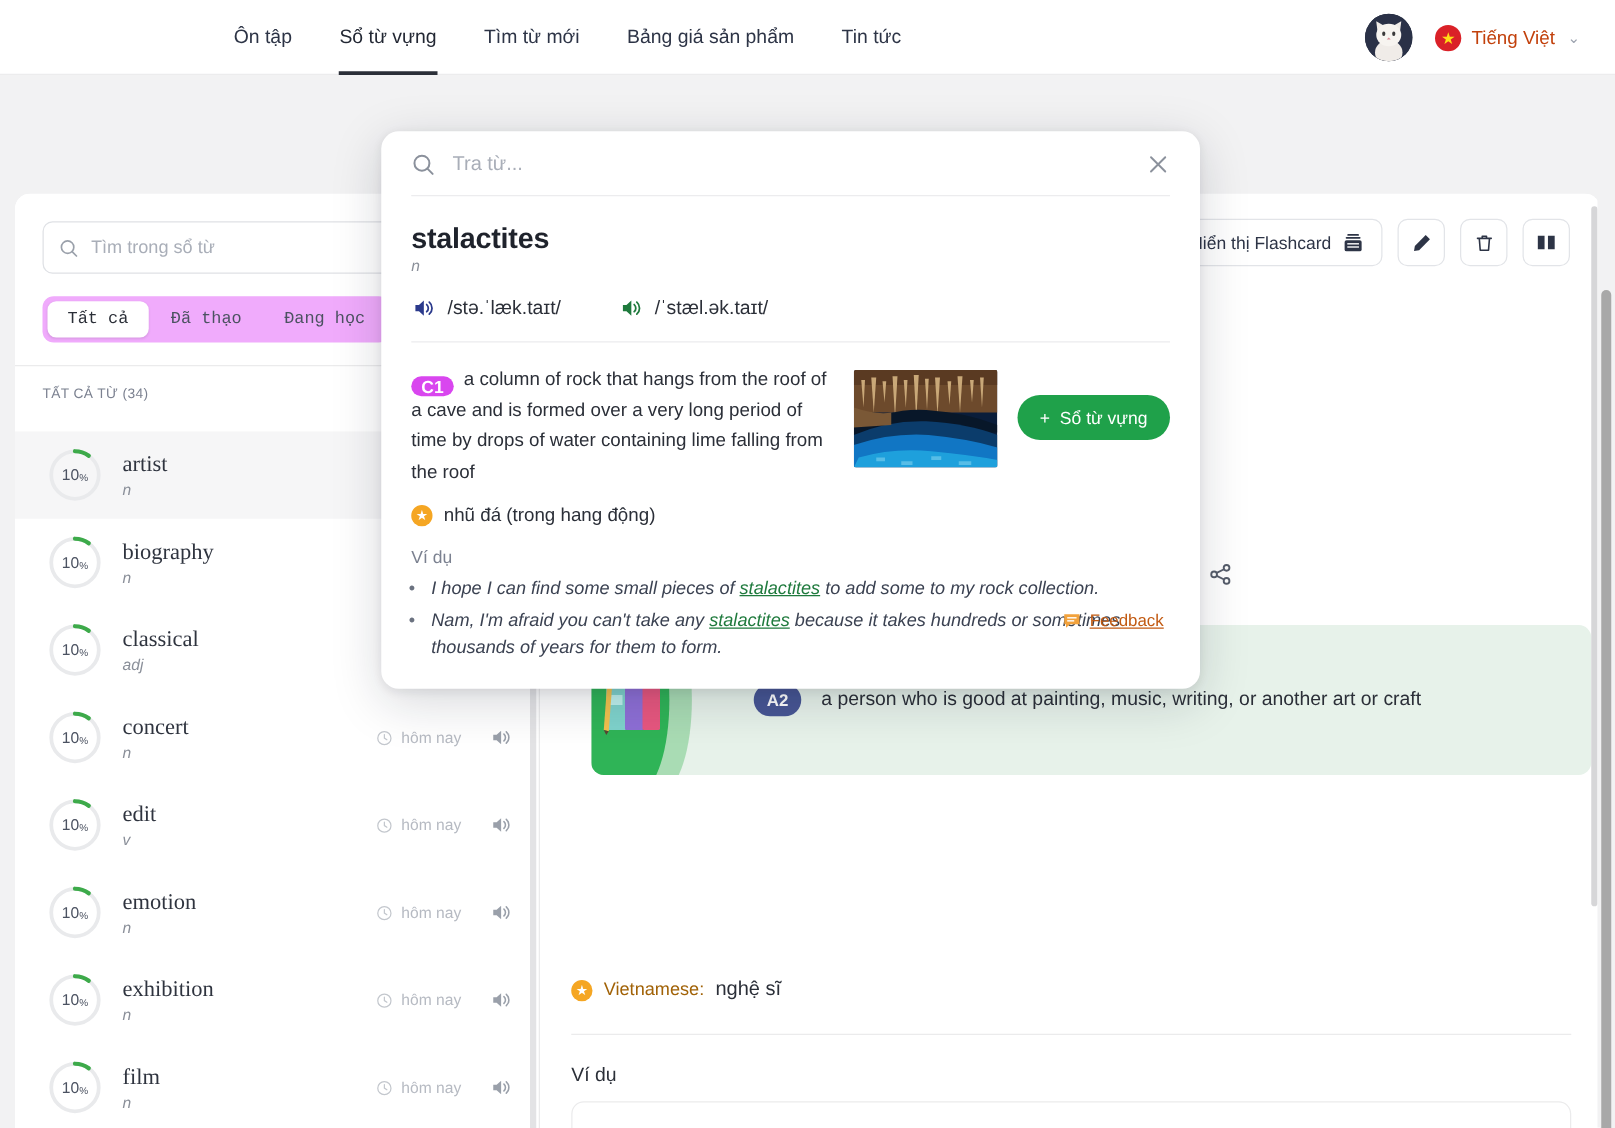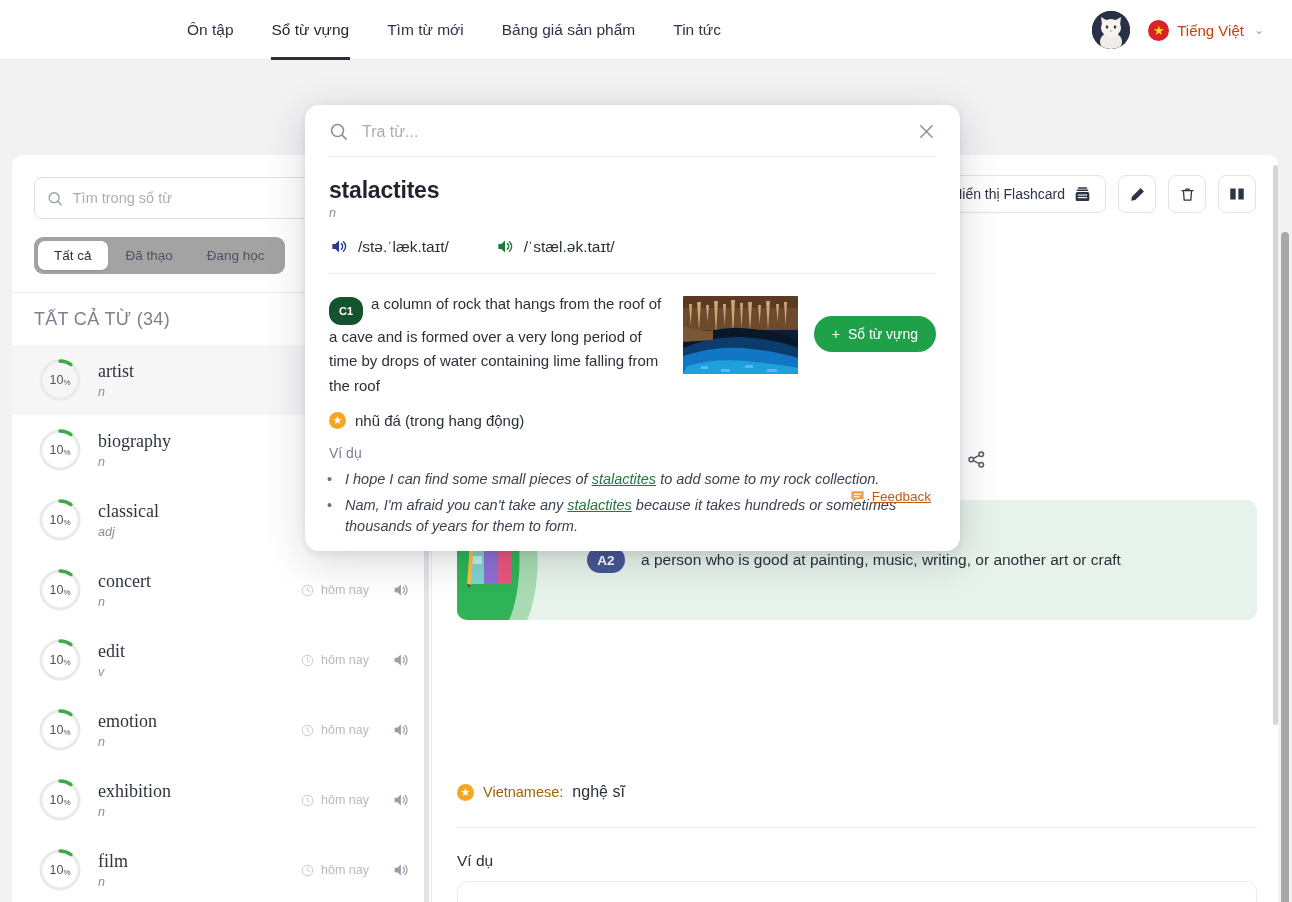--- a/index.html
+++ b/index.html
@@ -71,32 +71,32 @@
     background: #fff;
   }
   .side-search input {
     border: none; outline: none; font-size: 14.5px; color: #3b4252;
     width: 100%; font-family: "Liberation Sans", sans-serif; background: transparent;
   }
   .side-search input::placeholder { color: #a9aeb8; }
 
   .seg {
     margin: 18px 22px 0 22px;
-    background: #a3a3a3; border-radius: 9px; padding: 4px;
-    display: inline-flex; gap: 2px;
+    background: #f0abfc; border-radius: 9px; padding: 4px;
+    display: inline-flex; gap: 2px; font-family: Liberation Mono, monospace;
   }
   .seg-item {
     font-size: 13.5px; color: #4b5261; padding: 7px 16px;
     border-radius: 7px; cursor: pointer; white-space: nowrap;
   }
   .seg-item.active { background: #fff; color: #2b2f38; box-shadow: 0 1px 2px rgba(0,0,0,.10); }
 
   .side-sep { margin-top: 18px; border-top: 1px solid #ebebec; }
   .list-title {
-    font-size: 18px; letter-spacing: .3px; color: #7b8190;
+    font-size: 11px; letter-spacing: .3px; color: #7b8190;
     padding: 16px 22px 10px 22px;
   }
 
   .word-list { position: absolute; top: 190px; left: 0; right: 0; bottom: 0; overflow: hidden; }
   .word-row {
     height: 70px; display: flex; align-items: center;
     padding: 0 22px 0 26px; cursor: pointer; position: relative;
   }
   .word-row.selected { background: #f6f6f7; }
   .ring { width: 44px; height: 44px; flex: none; position: relative; }
@@ -126,21 +126,21 @@
     width: 38px; height: 38px; border: 1px solid #e2e4e8; border-radius: 8px;
     background: #fff; display: flex; align-items: center; justify-content: center;
     cursor: pointer; color: #2d3446;
   }
   .share-btn {
     position: absolute; left: 534px; top: 295px;
     color: #565d6b; cursor: pointer;
   }
 
   .def-card {
-    position: absolute; left: 24px; top: 345px; width: 800px; height: 120px;
+    position: absolute; left: 40px; top: 345px; width: 800px; height: 120px;
     background: #e7f2ea; border-radius: 10px; display: flex; align-items: center;
     overflow: hidden;
   }
   .def-illus { width: 108px; height: 120px; flex: none; position: relative; }
   .cefr {
     width: 38px; height: 26px; border-radius: 13px; background: #475694;
     color: #fff; font-size: 13.5px; font-weight: bold;
     display: flex; align-items: center; justify-content: center; flex: none;
     margin-left: 22px;
   }
@@ -190,22 +190,22 @@
   .m-pos { font-size: 12.5px; color: #8a8f99; font-style: italic; margin-top: 2px; }
   .phon-row { display: flex; align-items: center; gap: 12px; margin-top: 17px; }
   .phon { display: flex; align-items: center; gap: 10px; }
   .phon-txt { font-size: 15.5px; color: #2b2f38; }
   .phon-gap { width: 22px; }
   .modal-hr2 { margin: 17px 24px 0 24px; border-top: 1px solid #ececee; }
 
   .m-def-row { display: flex; padding: 18px 24px 0 24px; gap: 0; }
   .m-def-left { flex: 1; min-width: 0; }
   .m-cefr {
-    width: 34px; height: 28px; border-radius: 12px; background: #14532d;
-    color: #fff; font-size: 11px; font-weight: bold;
+    width: 34px; height: 16px; border-radius: 12px; background: #d946ef;
+    color: #fff; font-size: 14px; font-weight: bold;
     display: inline-flex; align-items: center; justify-content: center;
     vertical-align: -6px; margin-right: 8px;
   }
   .m-def-text { font-size: 15px; color: #2b2f38; line-height: 1.62; }
   .m-thumb { width: 115px; height: 78px; flex: none; margin: 4px 0 0 12px; border-radius: 2px; overflow: hidden; }
   .m-add {
     height: 36px; background: #1fa14a; color: #fff; border-radius: 18px;
     display: flex; align-items: center; gap: 8px; padding: 0 18px;
     font-size: 14px; cursor: pointer; margin: 24px 0 0 16px; flex: none; white-space: nowrap;
   }

